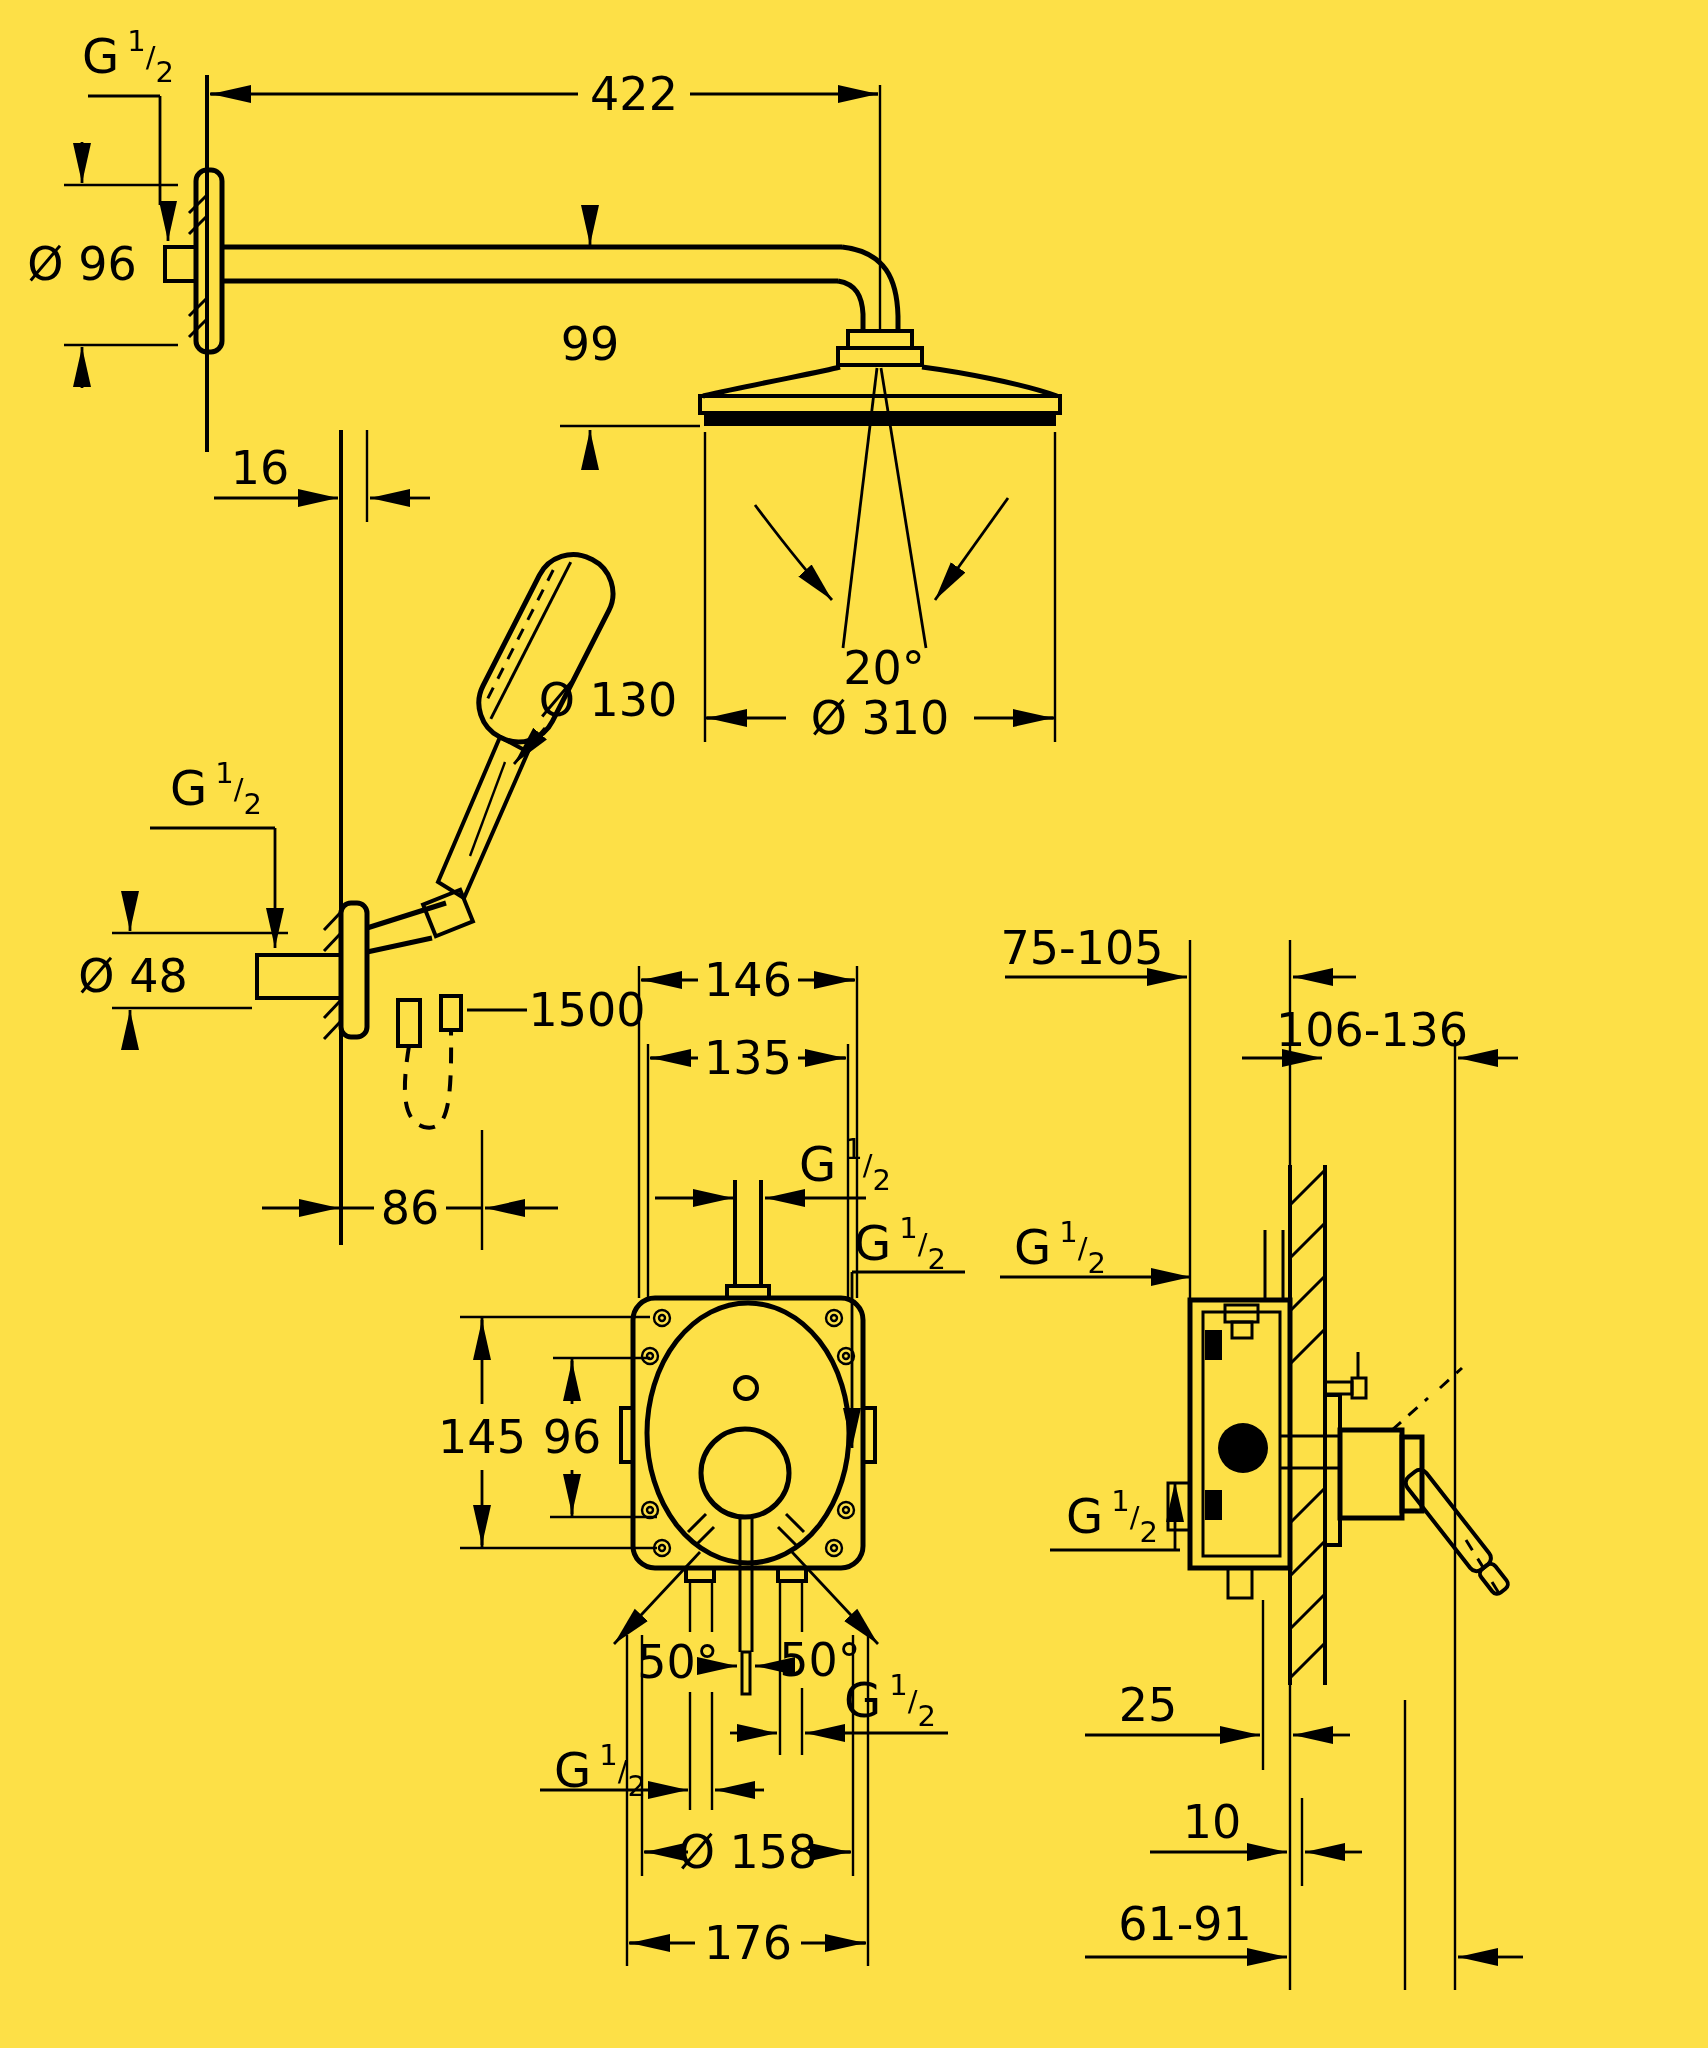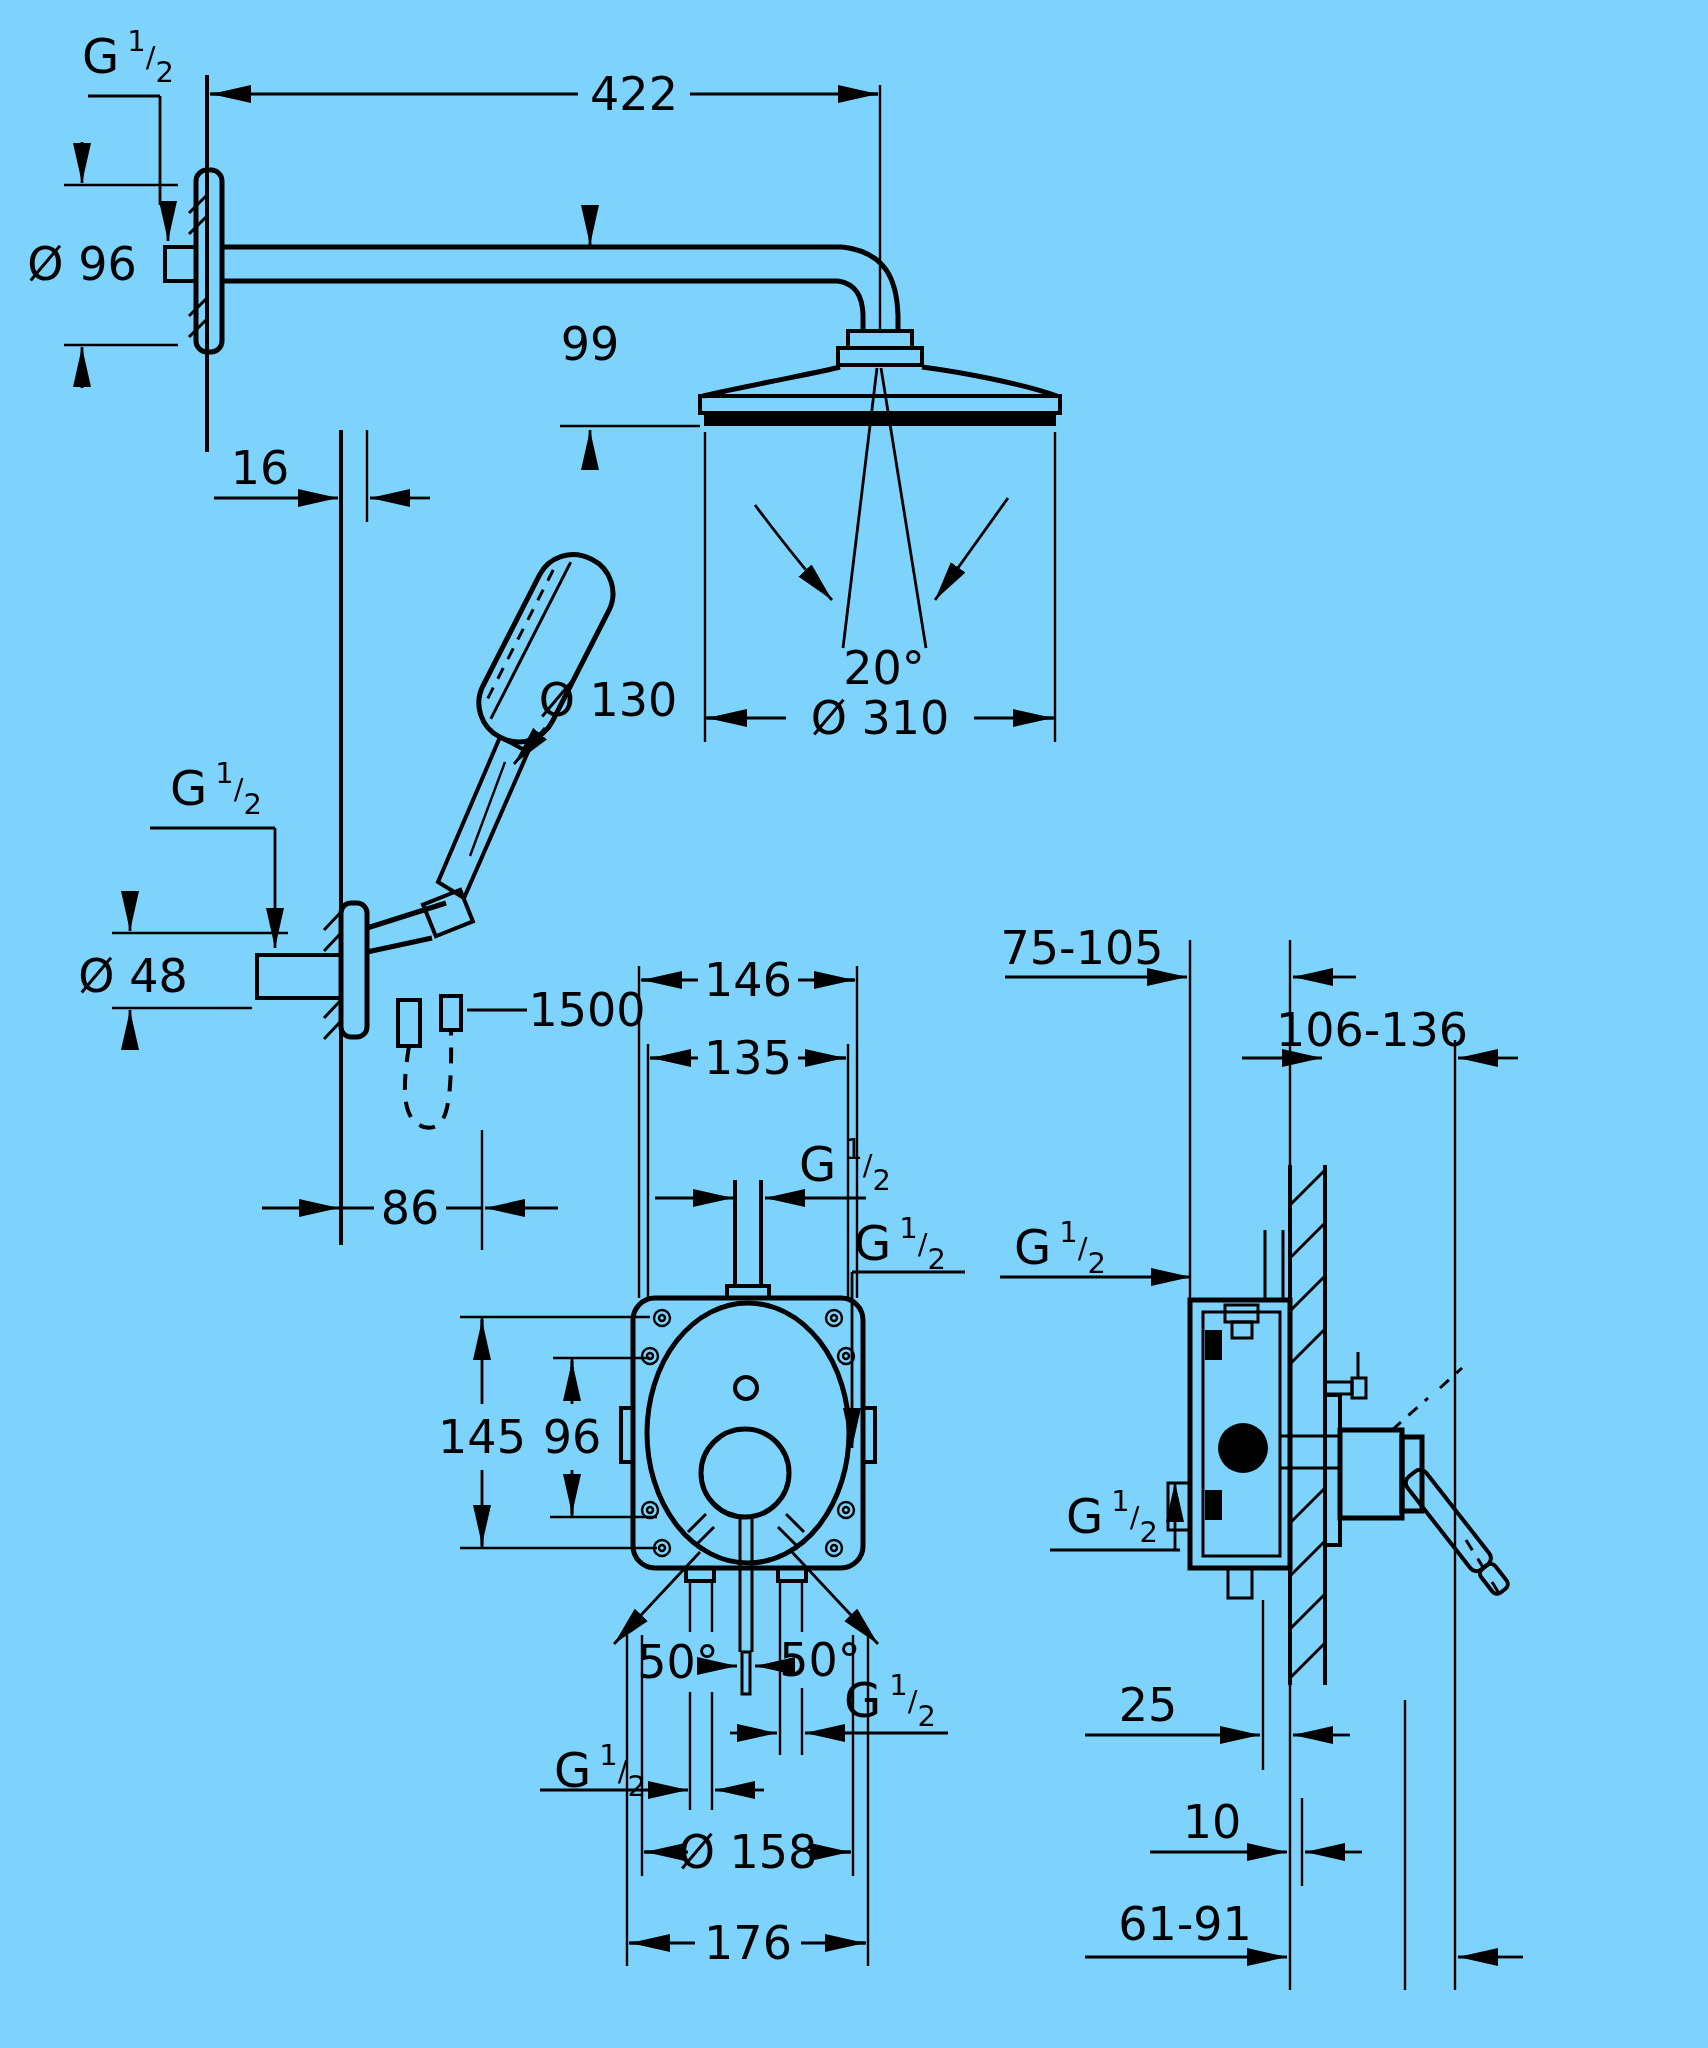--- a/index.html
+++ b/index.html
@@ -1,16 +1,16 @@
 <!DOCTYPE html>
 <html><head>
 <meta charset="utf-8">
 <style>
   html,body{margin:0;padding:0;background:#ffffff;}
-  #stage{width:1708px;height:2048px;background:#7dd3fc;position:relative;}
+  #stage{width:1708px;height:2048px;background:#fde047;position:relative;}
   svg{display:block;}
   text{font-family:"DejaVu Sans","Liberation Sans",sans-serif;fill:#000;}
   .lbl{font-size:46px;}
   .fp{font-size:48px;}
   .fs{font-size:29px;}
   .ol{stroke:#000;stroke-width:5;fill:none;}
   .o4{stroke:#000;stroke-width:4;fill:none;}
   .ml{stroke:#000;stroke-width:3;fill:none;}
   .dl{stroke:#000;stroke-width:2.8;fill:none;}
   .xl{stroke:#000;stroke-width:2.4;fill:none;}

